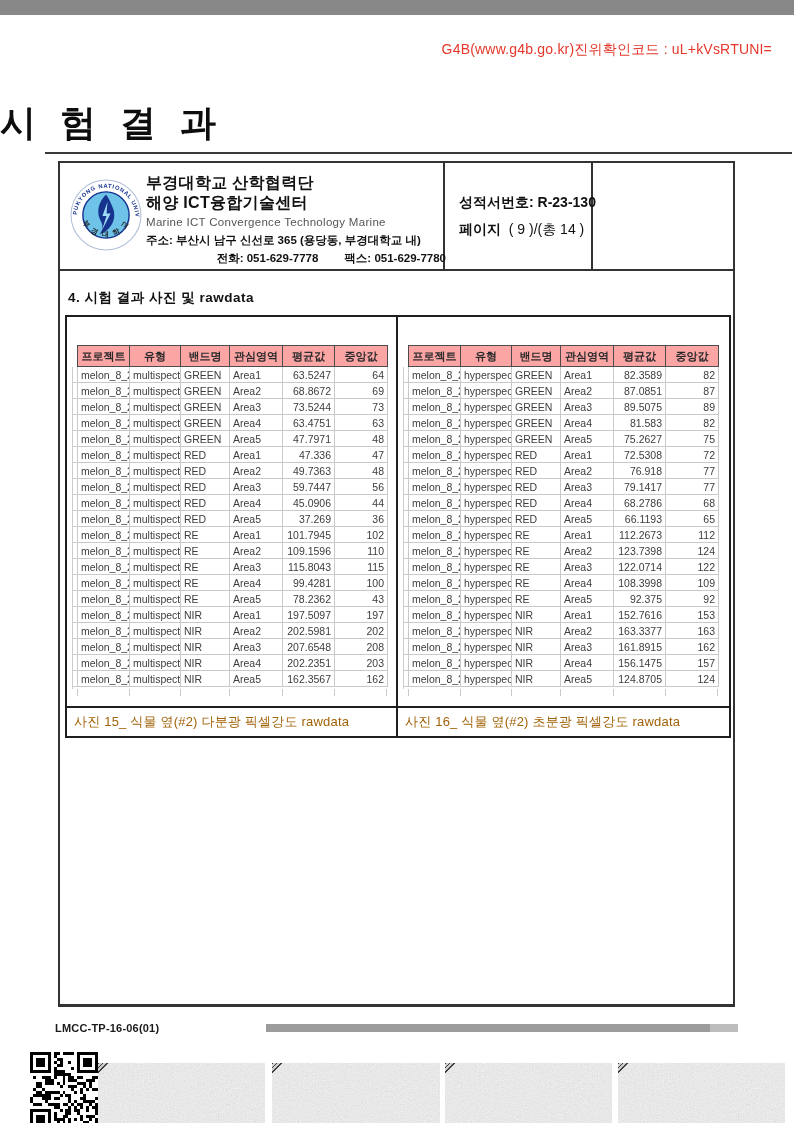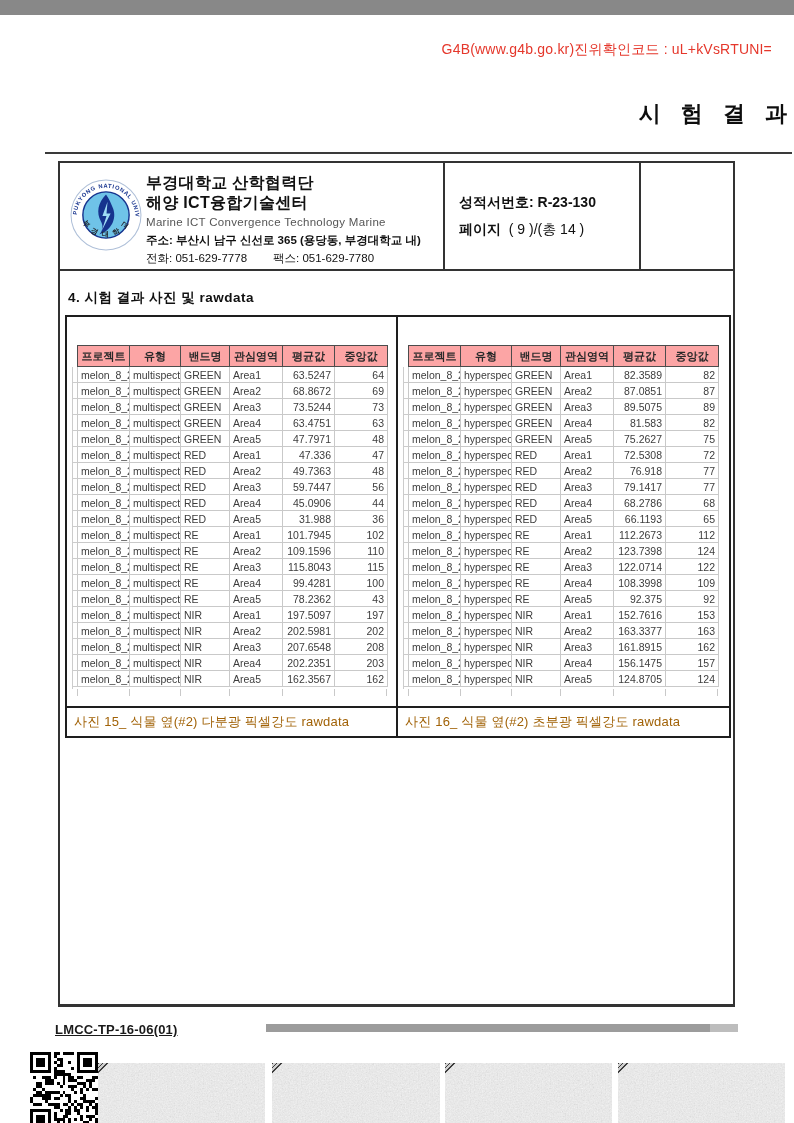--- a/index.html
+++ b/index.html
@@ -4,40 +4,40 @@
 <style>
   html,body{margin:0;padding:0;background:#888;}
   .page{position:relative;width:794px;height:1123px;margin:15px auto;background:#fff;
         font-family:"Liberation Sans",sans-serif;color:#222;overflow:hidden;}
   .abs{position:absolute;}
 
   
   .verify{top:26px;right:22px;font-size:14px;color:#e5372b;letter-spacing:0.2px;}
 
   
-  .title{top:84px;left:0;width:100%;text-align:right;font-size:22px;font-weight:bold;
+  .title{top:84px;left:0;width:100%;text-align:left;font-size:36px;font-weight:bold;
          letter-spacing:7px;color:#0d0d0d;}
   .title-rule{left:45px;top:137px;width:747px;height:0;border-top:2px solid #3a3a3a;}
 
   
   .frame{left:58px;top:146px;width:677px;height:846px;border:2px solid #333;border-bottom-width:3px;box-sizing:border-box;background:#fff;}
 
   
   .head-band{left:58px;top:146px;width:677px;height:110px;box-sizing:border-box;display:flex;}
   .head-c1{width:387px;border-right:2px solid #333;box-sizing:border-box;position:relative;}
-  .head-c2{width:196px;border-right:2px solid #333;box-sizing:border-box;position:relative;}
+  .head-c2{width:148px;border-right:2px solid #333;box-sizing:border-box;position:relative;}
   .head-c3{flex:1;}
   .head-band-bottom{left:58px;top:254px;width:677px;height:0;border-top:2px solid #333;}
 
   .logo{position:absolute;left:12px;top:18px;width:72px;height:72px;}
   .org{position:absolute;left:88px;top:12px;width:300px;line-height:1.25;}
   .org .l1,.org .l2{font-size:16px;font-weight:bold;color:#111;letter-spacing:0.3px;}
   .org .l3{font-size:11.5px;color:#555;margin-top:2px;letter-spacing:0.3px;}
   .org .l4{font-size:11.5px;font-weight:bold;color:#111;margin-top:4px;}
-  .org .l5{font-size:11.5px;font-weight:normal;color:#111;margin-top:3px;}
+  .org .l5{font-size:11.5px;font-weight:bold;color:#111;margin-top:3px;text-align:right;}
   .org .gap{display:inline-block;width:26px;}
 
   .report{position:absolute;left:14px;top:28px;font-size:14px;color:#111;line-height:1.9;white-space:nowrap;}
   .report b{font-weight:bold;}
   .report .val{font-weight:bold;}
   .report .pageval{font-weight:normal;text-align:center;}
 
   
   .sec-head{left:68px;top:274px;font-size:13.5px;font-weight:bold;color:#111;letter-spacing:0.5px;}
 
@@ -61,21 +61,21 @@
   table.xl td{border:1px solid #c9c9c9;height:15px;padding:0 3px;white-space:nowrap;overflow:hidden;}
   table.xl td.num{text-align:right;}
   .tail-row{position:absolute;left:0;top:344px;width:310px;height:7px;
     background-image:linear-gradient(#c9c9c9,#c9c9c9),linear-gradient(#c9c9c9,#c9c9c9),linear-gradient(#c9c9c9,#c9c9c9),
                      linear-gradient(#c9c9c9,#c9c9c9),linear-gradient(#c9c9c9,#c9c9c9),linear-gradient(#c9c9c9,#c9c9c9),
                      linear-gradient(#c9c9c9,#c9c9c9);
     background-size:1px 100%;background-repeat:no-repeat;
     background-position:0 0,52px 0,103px 0,152px 0,205px 0,257px 0,309px 0;}
 
   
-  .lmcc{left:55px;top:1007px;font-size:13px;font-weight:bold;color:#1a1a1a;letter-spacing:0.2px;text-decoration:underline;}
+  .lmcc{left:55px;top:1007px;font-size:11px;font-weight:bold;color:#1a1a1a;letter-spacing:0.2px;}
   .graybar{left:266px;top:1009px;width:472px;height:8px;
            background:linear-gradient(to right,#9c9c9c 0 94%,#bdbdbd 94%);}
   .qr{left:30px;top:1037px;width:68px;height:78px;}
   .noise{position:absolute;top:1048px;height:60px;background:#e9e9e9;}
   .noise svg{display:block;}
   .corner-tri{position:absolute;left:0;top:0;width:11px;height:11px;
       background:repeating-linear-gradient(135deg,#3d3d3d 0 1.3px,#cfcfcf 1.3px 2.9px);
       clip-path:polygon(0 0,100% 0,0 100%);}
   .n1{left:98px;width:167px;}
   .n2{left:272px;width:168px;}
@@ -238,21 +238,21 @@
                 <td>RED</td>
                 <td>Area4</td>
                 <td class="num">45.0906</td>
                 <td class="num">44</td>
               </tr>
               <tr>
                 <td>melon_8_2</td>
                 <td>multispect</td>
                 <td>RED</td>
                 <td>Area5</td>
-                <td class="num">31.988</td>
+                <td class="num">37.269</td>
                 <td class="num">36</td>
               </tr>
               <tr>
                 <td>melon_8_2</td>
                 <td>multispect</td>
                 <td>RE</td>
                 <td>Area1</td>
                 <td class="num">101.7945</td>
                 <td class="num">102</td>
               </tr>

